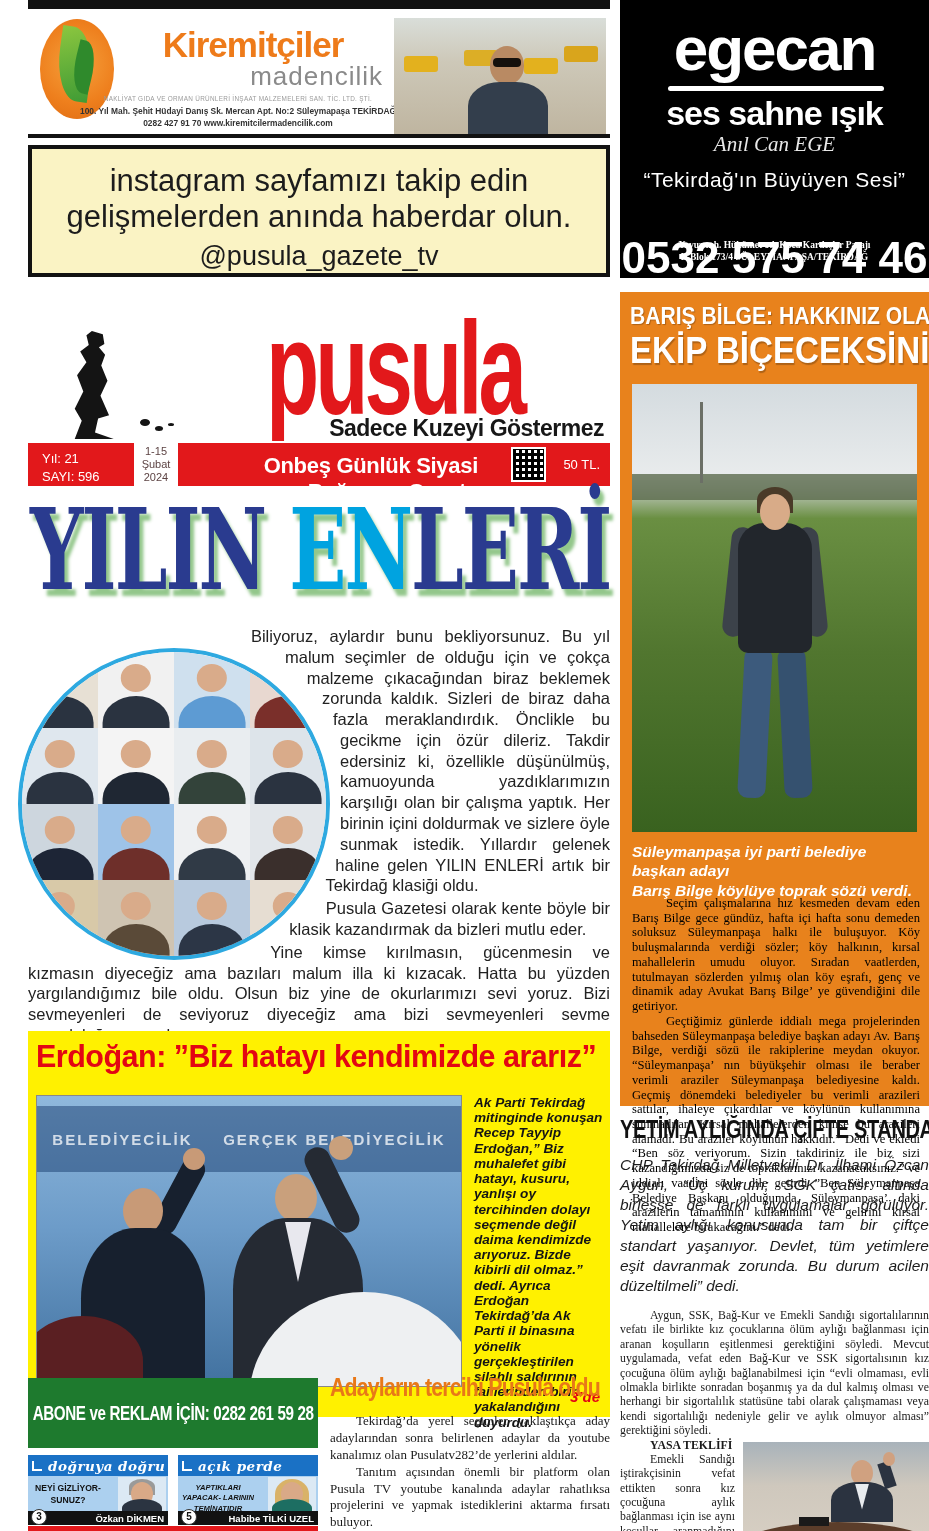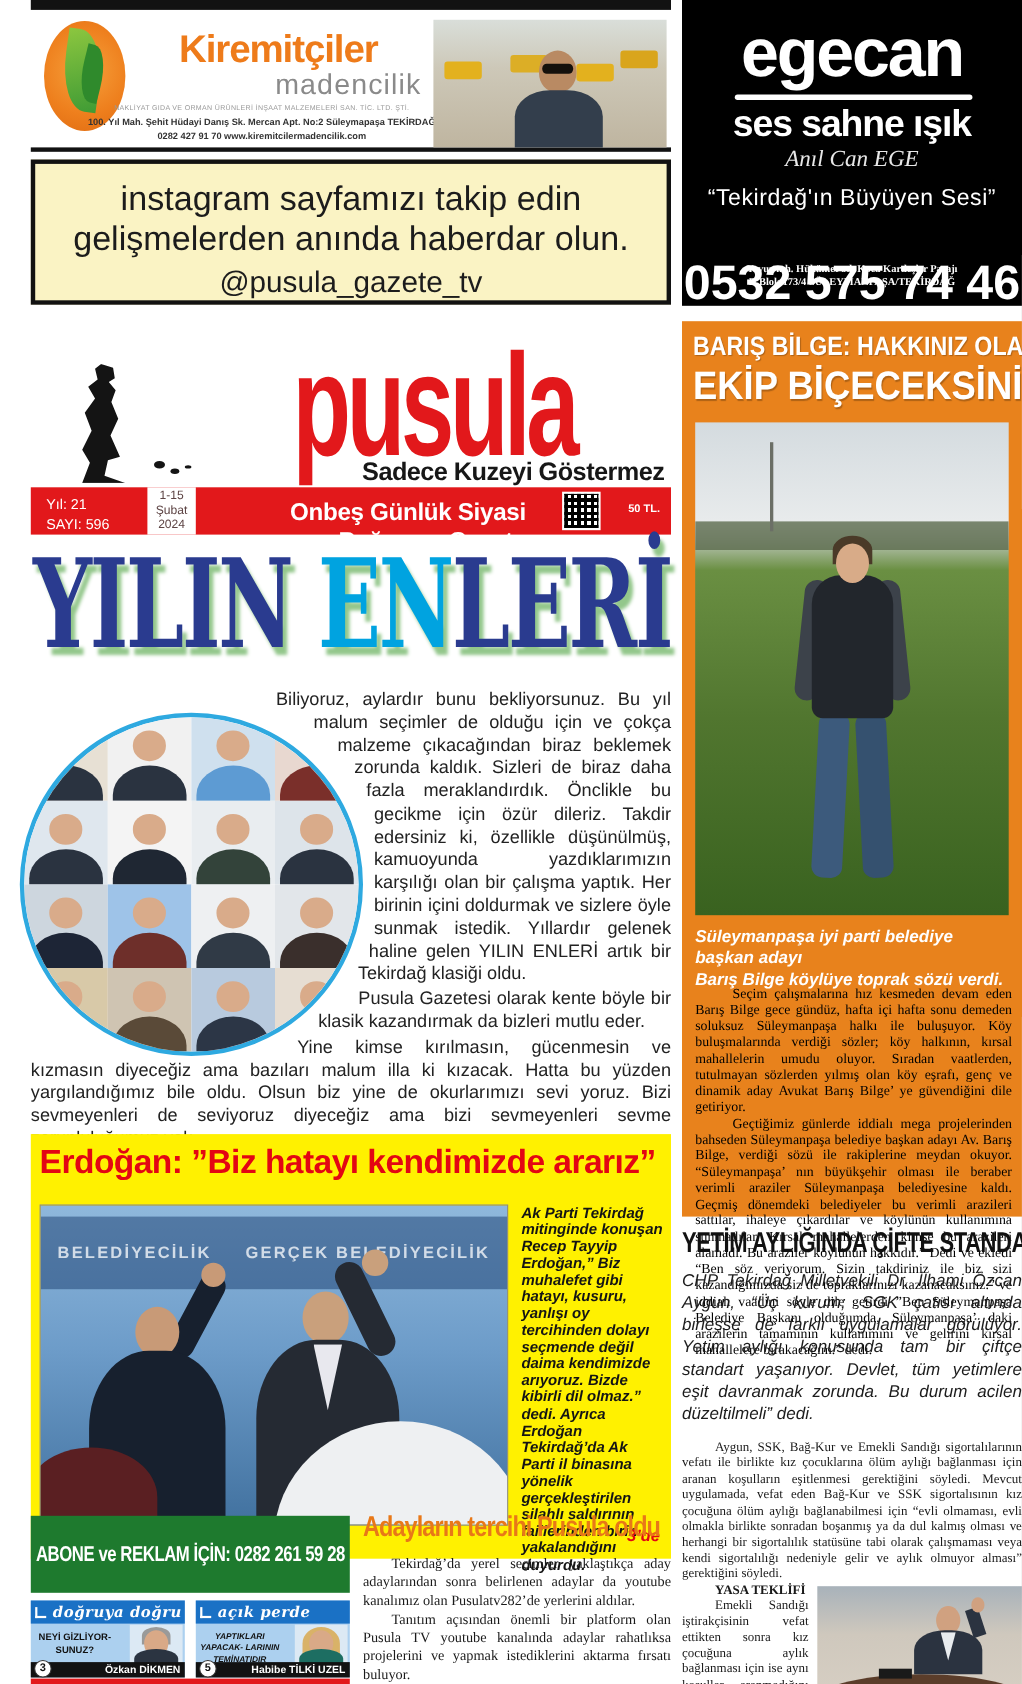--- a/index.html
+++ b/index.html
@@ -62,21 +62,21 @@
   .mh-logo{position:absolute;left:238px;top:-28px;width:560px;color:#e2181b;font-weight:bold;font-size:132px;letter-spacing:-6px;transform:scaleX(.66);transform-origin:left top;line-height:1.12;}
   .mh-tag{position:absolute;right:6px;top:92px;font-weight:bold;font-size:23px;color:#171717;letter-spacing:-.5px;}
   .mh-bot{position:absolute;left:0;top:153px;width:100%;height:43px;background:#e2181b;color:#fff;}
   .mb-yil{position:absolute;left:14px;top:7px;font-size:13px;line-height:1.35;}
   .mb-date{position:absolute;left:106px;top:0;width:44px;height:43px;background:#fff;color:#5d4444;font-size:11px;text-align:center;line-height:1.18;padding-top:2px;box-sizing:border-box;}
   .mb-sub{position:absolute;left:160px;top:10px;width:290px;text-align:right;font-weight:bold;font-size:22px;letter-spacing:-.3px;}
   .qr{position:absolute;right:64px;top:4px;width:35px;height:35px;background:#fff;padding:2px;box-sizing:border-box;}
   .qr-in{width:100%;height:100%;background:
      repeating-linear-gradient(0deg,#000 0 3px,transparent 3px 6px),
      repeating-linear-gradient(90deg,#000 0 3px,#fff 3px 6px);}
-  .mb-price{position:absolute;right:10px;top:14px;font-size:10px;font-weight:bold;}
+  .mb-price{position:absolute;right:10px;top:14px;font-size:13px;}
 
   
   .story-lead{left:28px;top:498px;width:582px;height:486px;}
   .yh{position:absolute;left:2px;top:-14px;white-space:nowrap;font-family:"DejaVu Serif","Liberation Serif",serif;font-weight:bold;font-size:112px;letter-spacing:-3px;color:#2a3b8f;transform:scaleX(.67);transform-origin:left top;text-shadow:6px 7px 4px #93c78b;}
   .yh .c{color:#00a3e0;}
   .lead-body{position:absolute;left:0;top:128px;width:582px;font-size:16.5px;line-height:1.26;color:#222;text-align:justify;}
   .collage{float:left;width:304px;height:304px;margin:22px 10px 4px -10px;border-radius:50%;border:4px solid #2ea9e0;overflow:hidden;shape-outside:circle(50%);display:grid;grid-template-columns:repeat(4,1fr);grid-template-rows:repeat(4,1fr);background:#fff;}
   .face{position:relative;}
   .face::before{content:'';position:absolute;top:16%;left:50%;transform:translateX(-50%);width:40%;height:36%;border-radius:50%;background:#d9ab8a;}
   .face::after{content:'';position:absolute;bottom:0;left:50%;transform:translateX(-50%);width:88%;height:42%;border-radius:60% 60% 0 0/100% 100% 0 0;background:#2a3340;}

